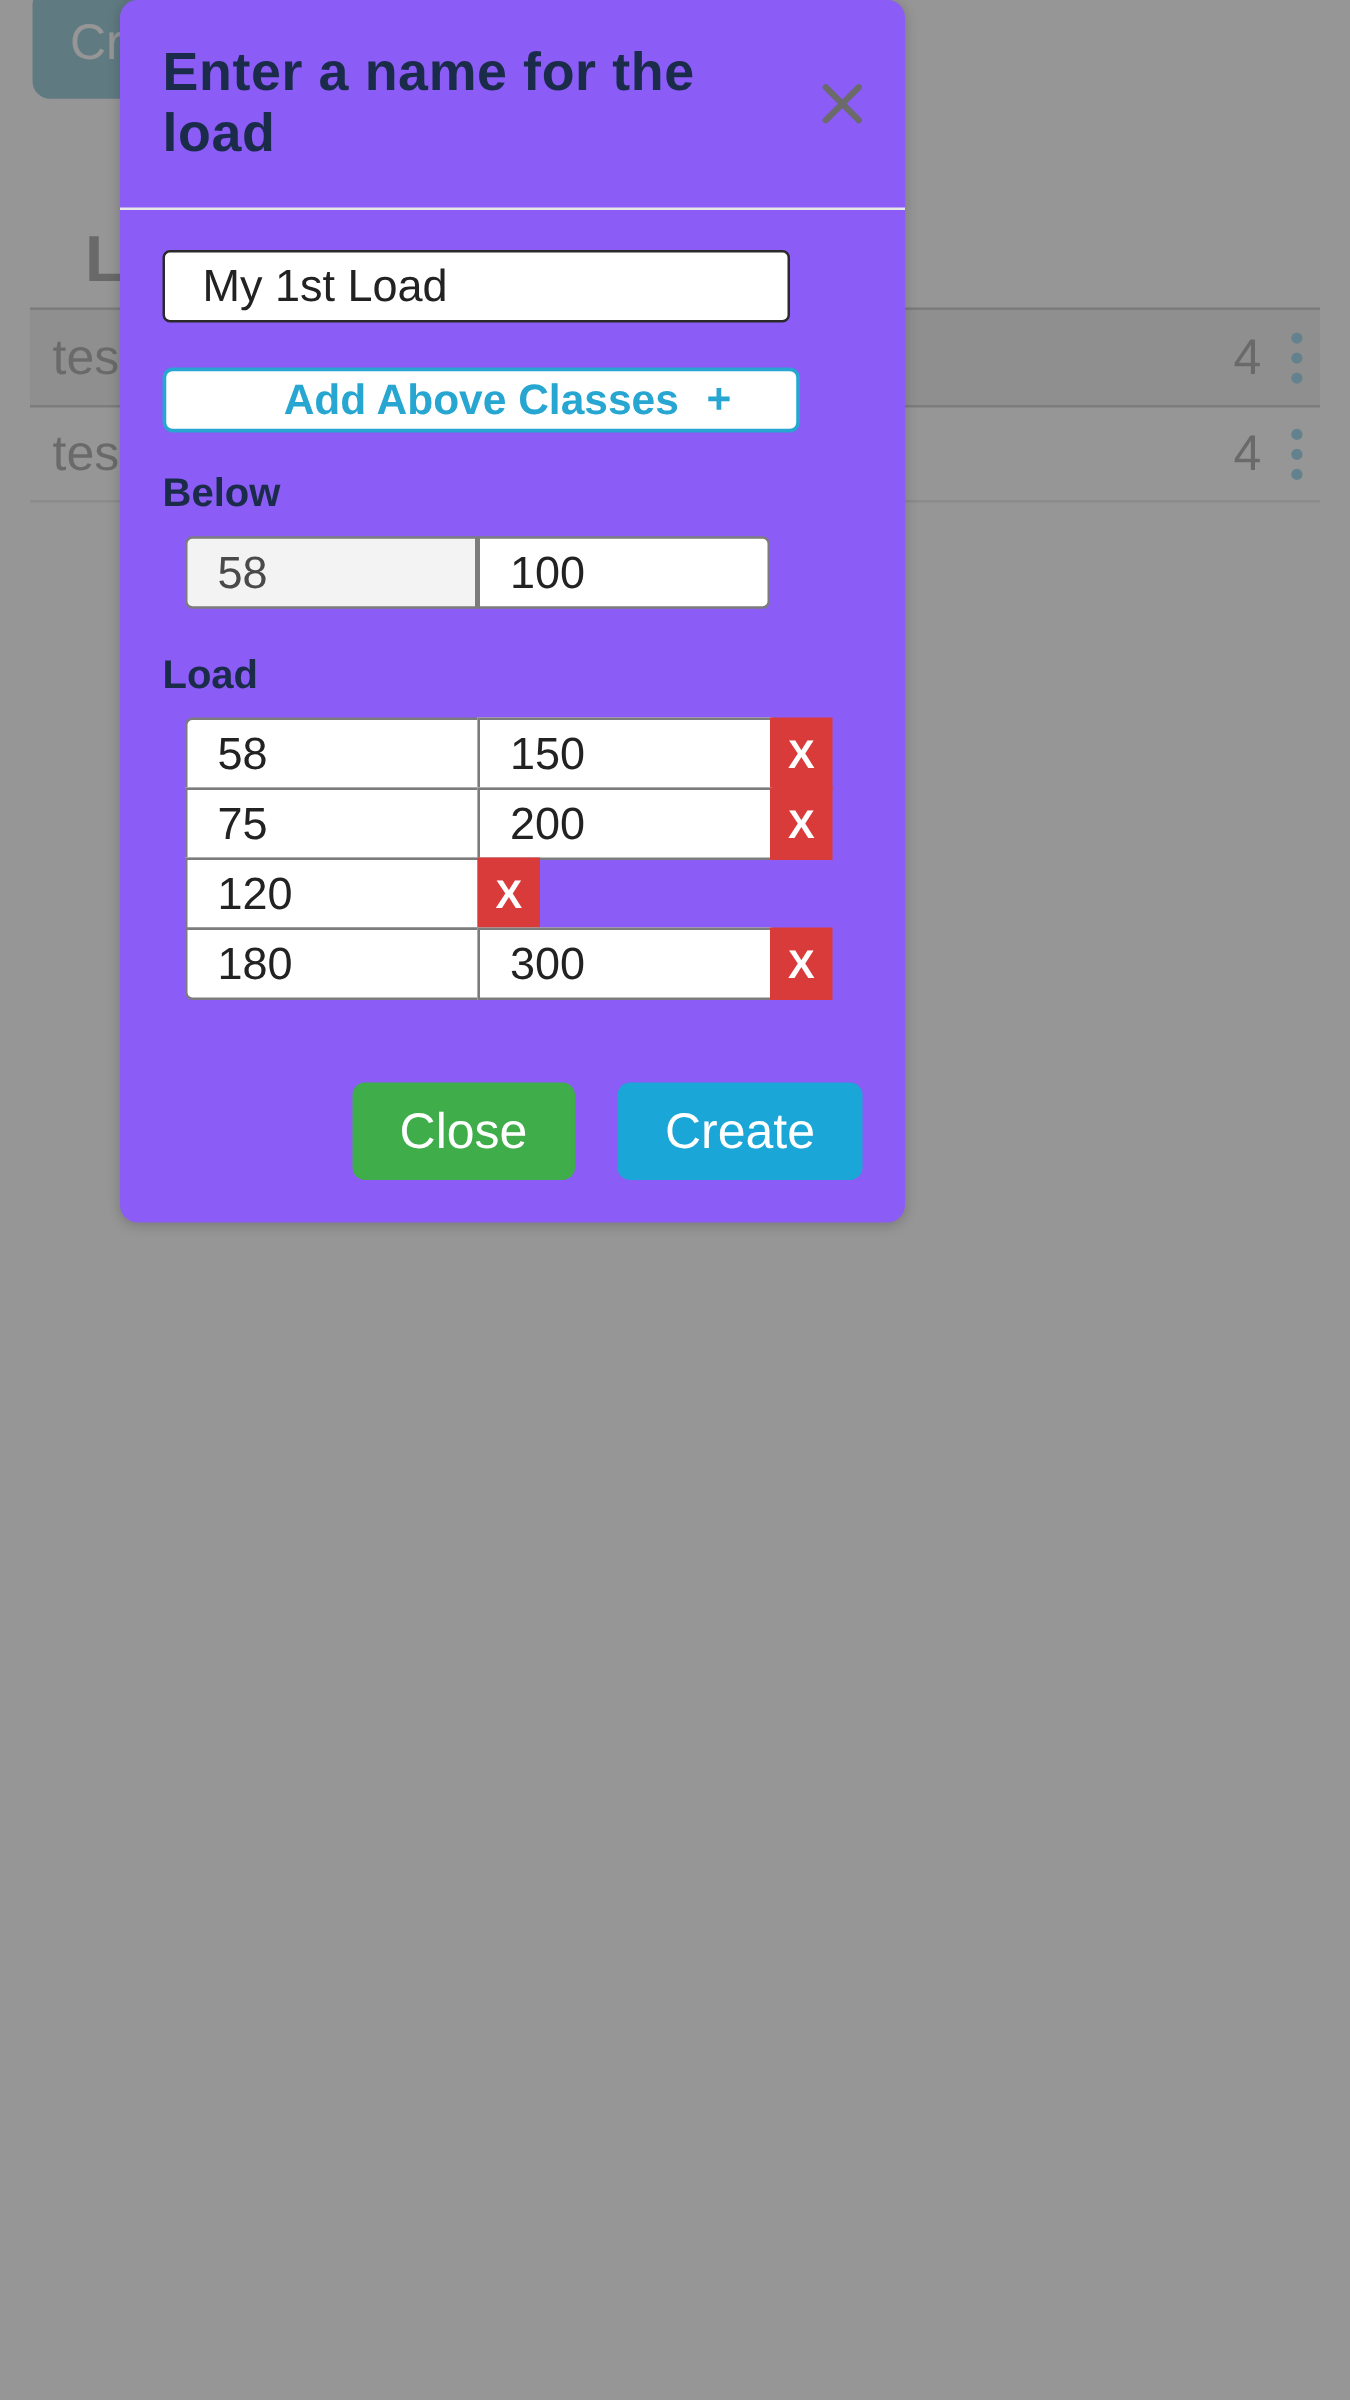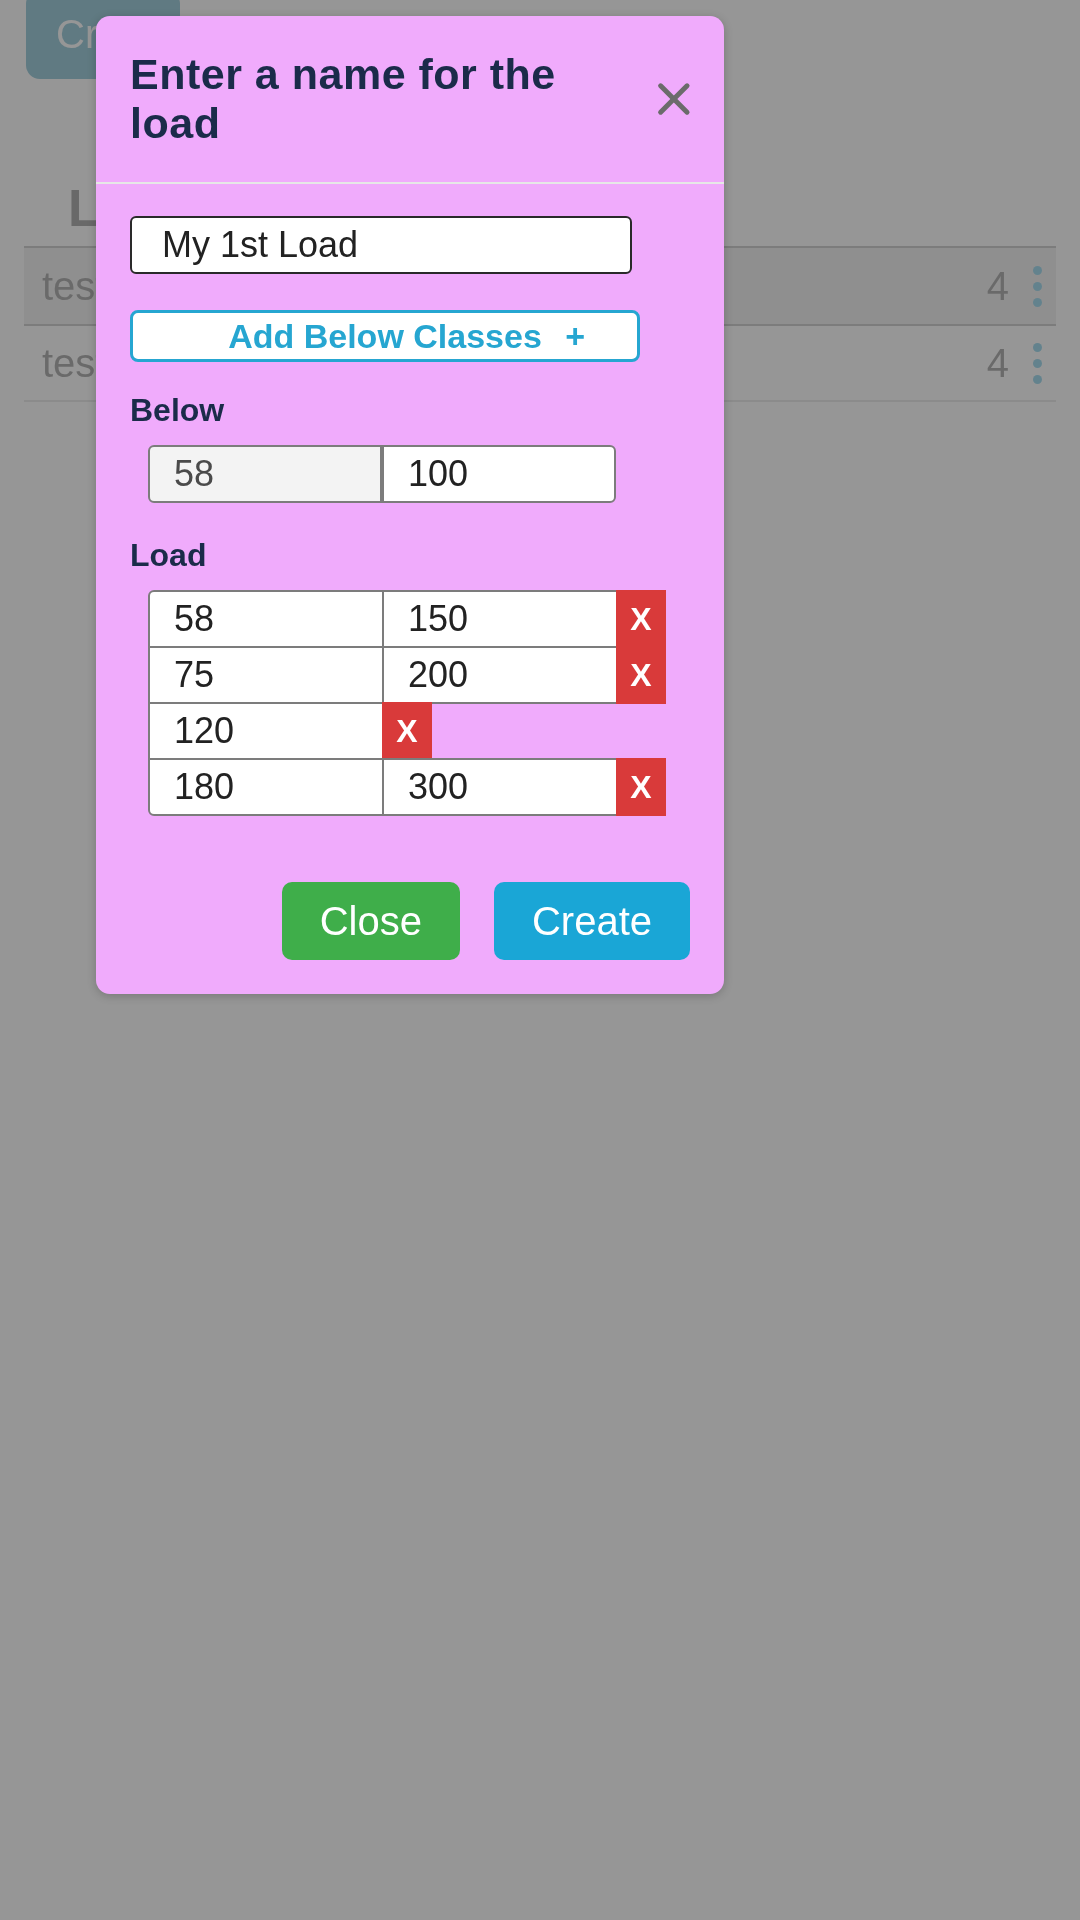--- a/index.html
+++ b/index.html
@@ -45,24 +45,24 @@
   
   .overlay {
     position: absolute; inset:0;
     background: rgba(120,120,120,0.78);
     display:flex; justify-content:center;
   }
 
   
   .modal {
     position: absolute;
-    top: 16px;
+    top: 0;
     left: 96px;
     width: 628px;
-    background: #f0abfc;
+    background: #8b5cf6;
     border-radius: 14px;
     box-shadow: 0 2px 10px rgba(0,0,0,0.2);
     overflow:hidden;
   }
   .modal-header {
     display:flex; align-items:center; justify-content:space-between;
     padding: 34px 30px 34px 34px;
     border-bottom: 2px solid #e7e7e7;
   }
   .modal-header h1 {
@@ -235,21 +235,21 @@
             <line x1="20" y1="4" x2="4" y2="20"></line>
         </svg>
       </div>
     </div>
 
     <div class="modal-body">
 
       <input class="name-input" value="My 1st Load" style="">
 
       <div class="add-girth">
-        <span>Add Below Classes</span>
+        <span>Add Above Classes</span>
         <span class="plus">+</span>
       </div>
 
       <div class="below-block">
         <div class="section-label">Below</div>
         <div class="row-pair">
           <div class="cell left disabled">58</div>
           <input class="cell right-cell" value="100" style="">
         </div>
       </div>

